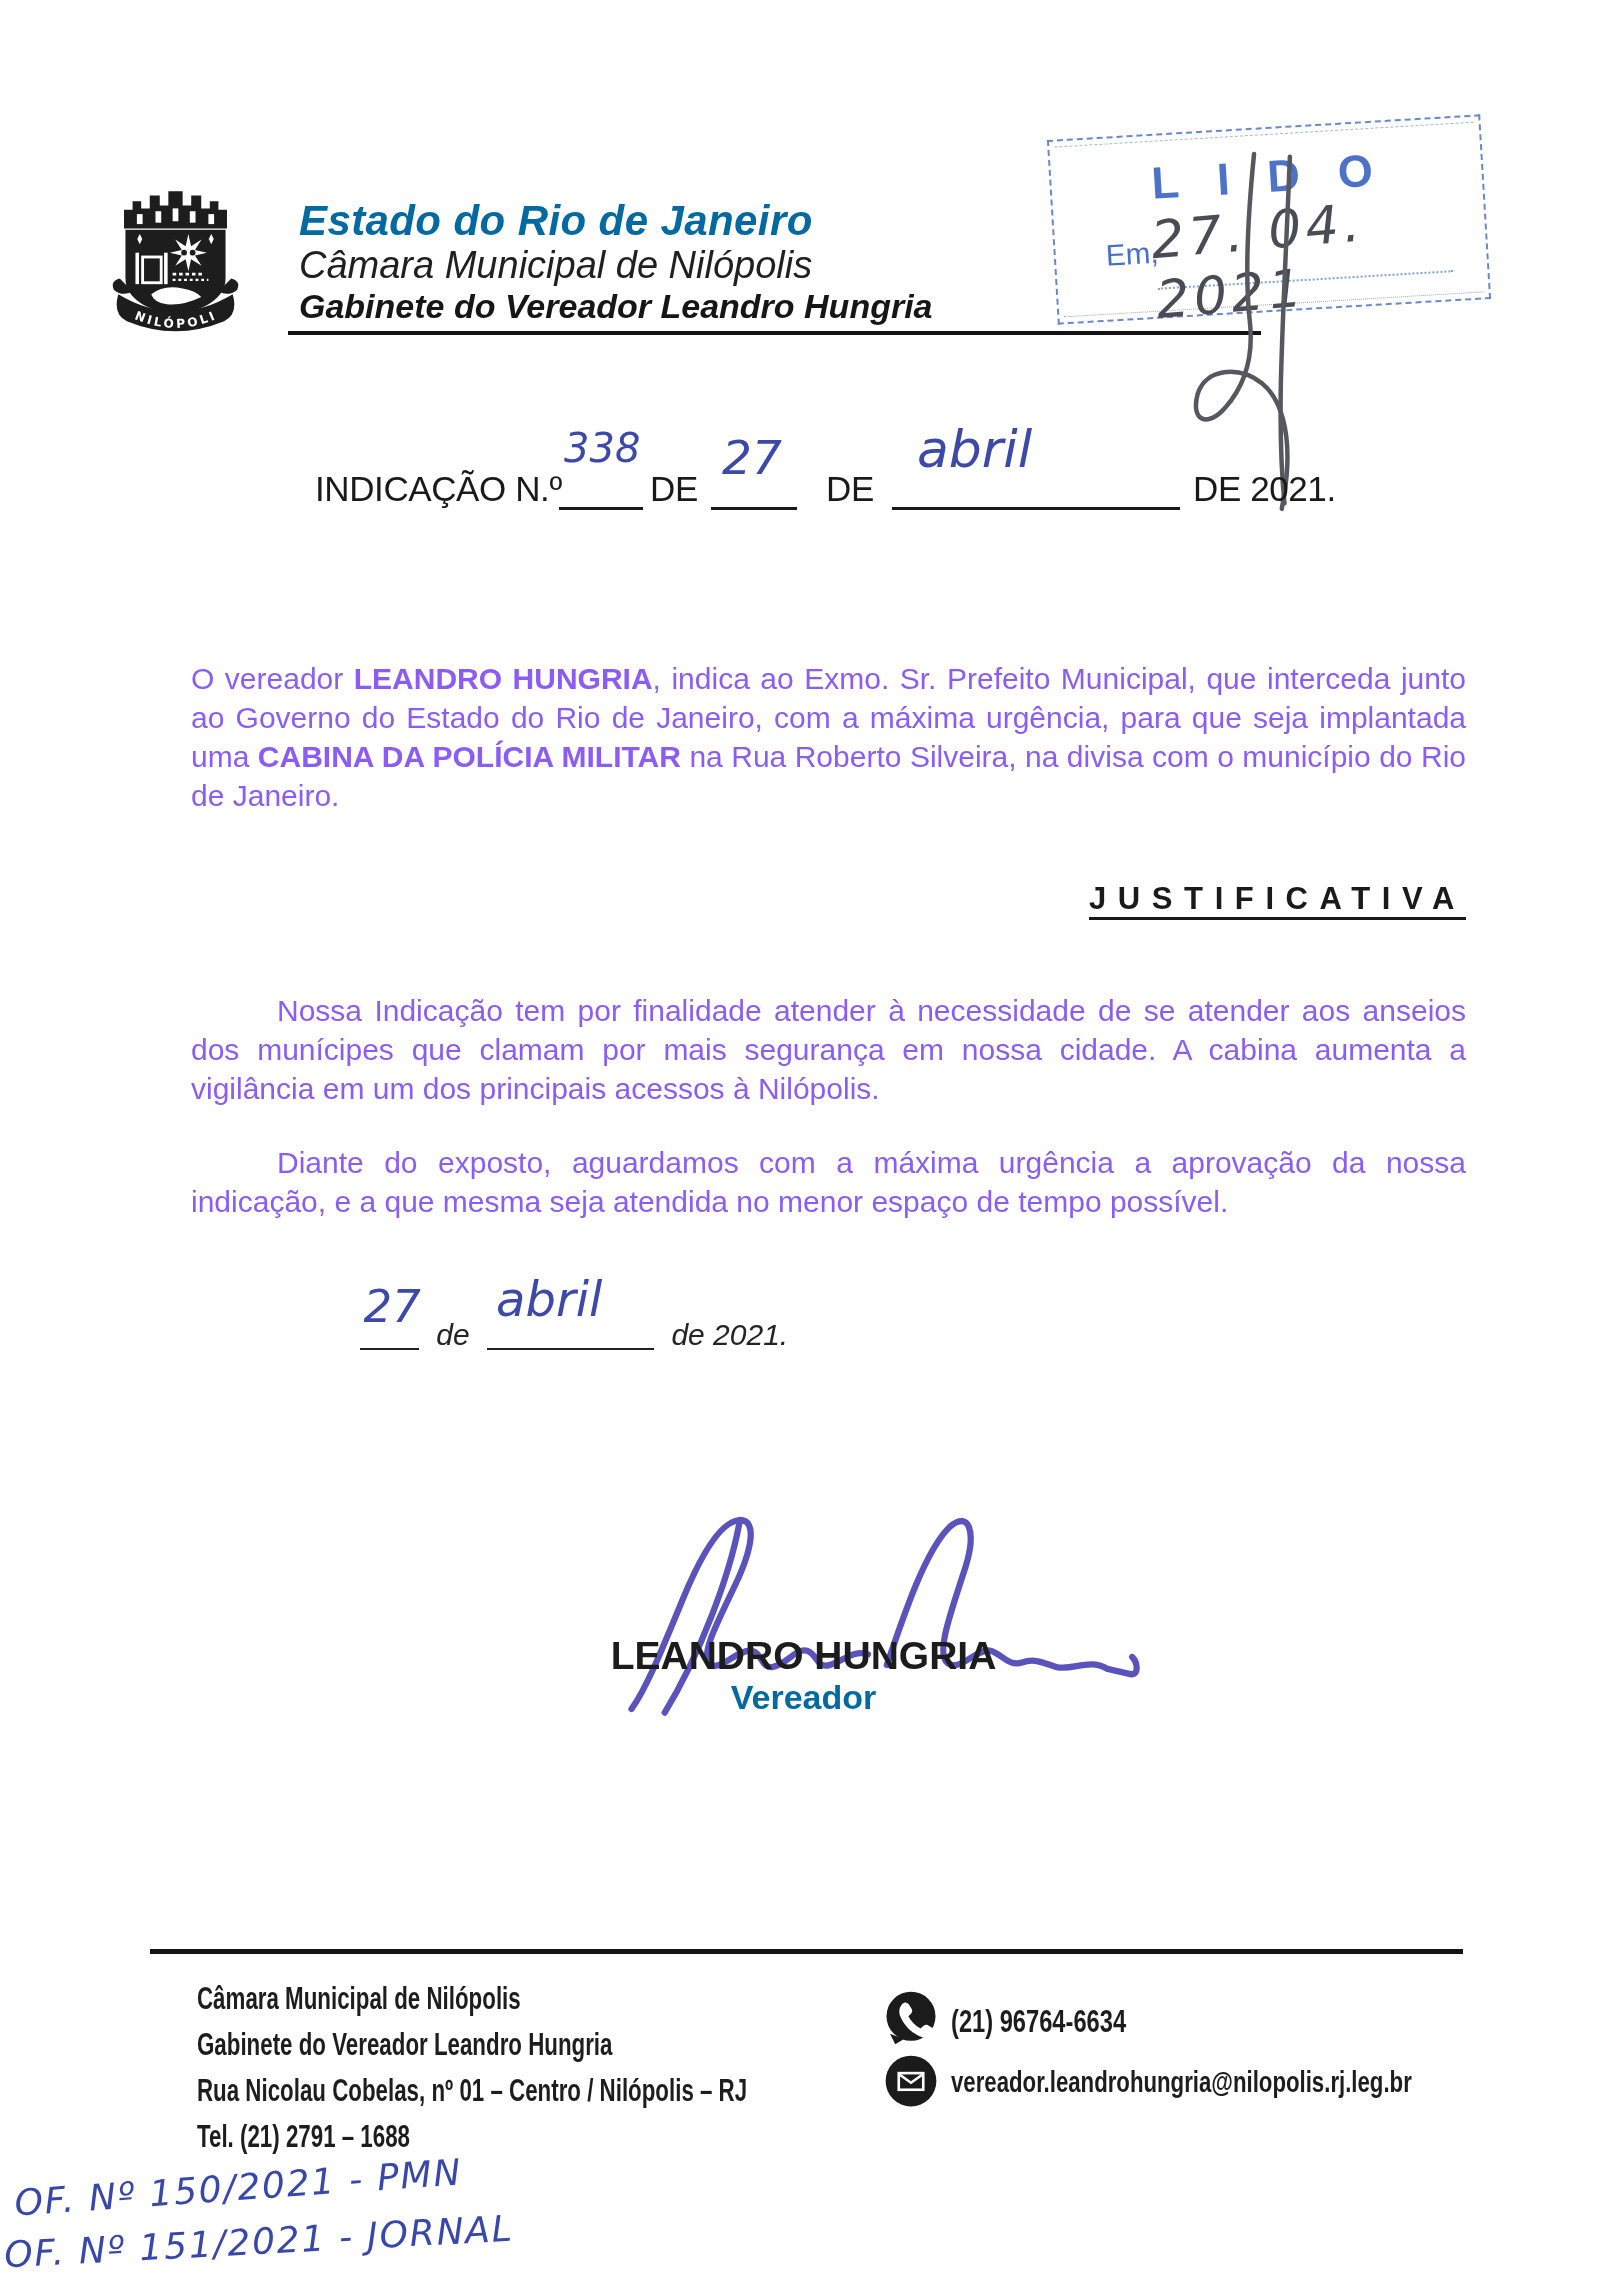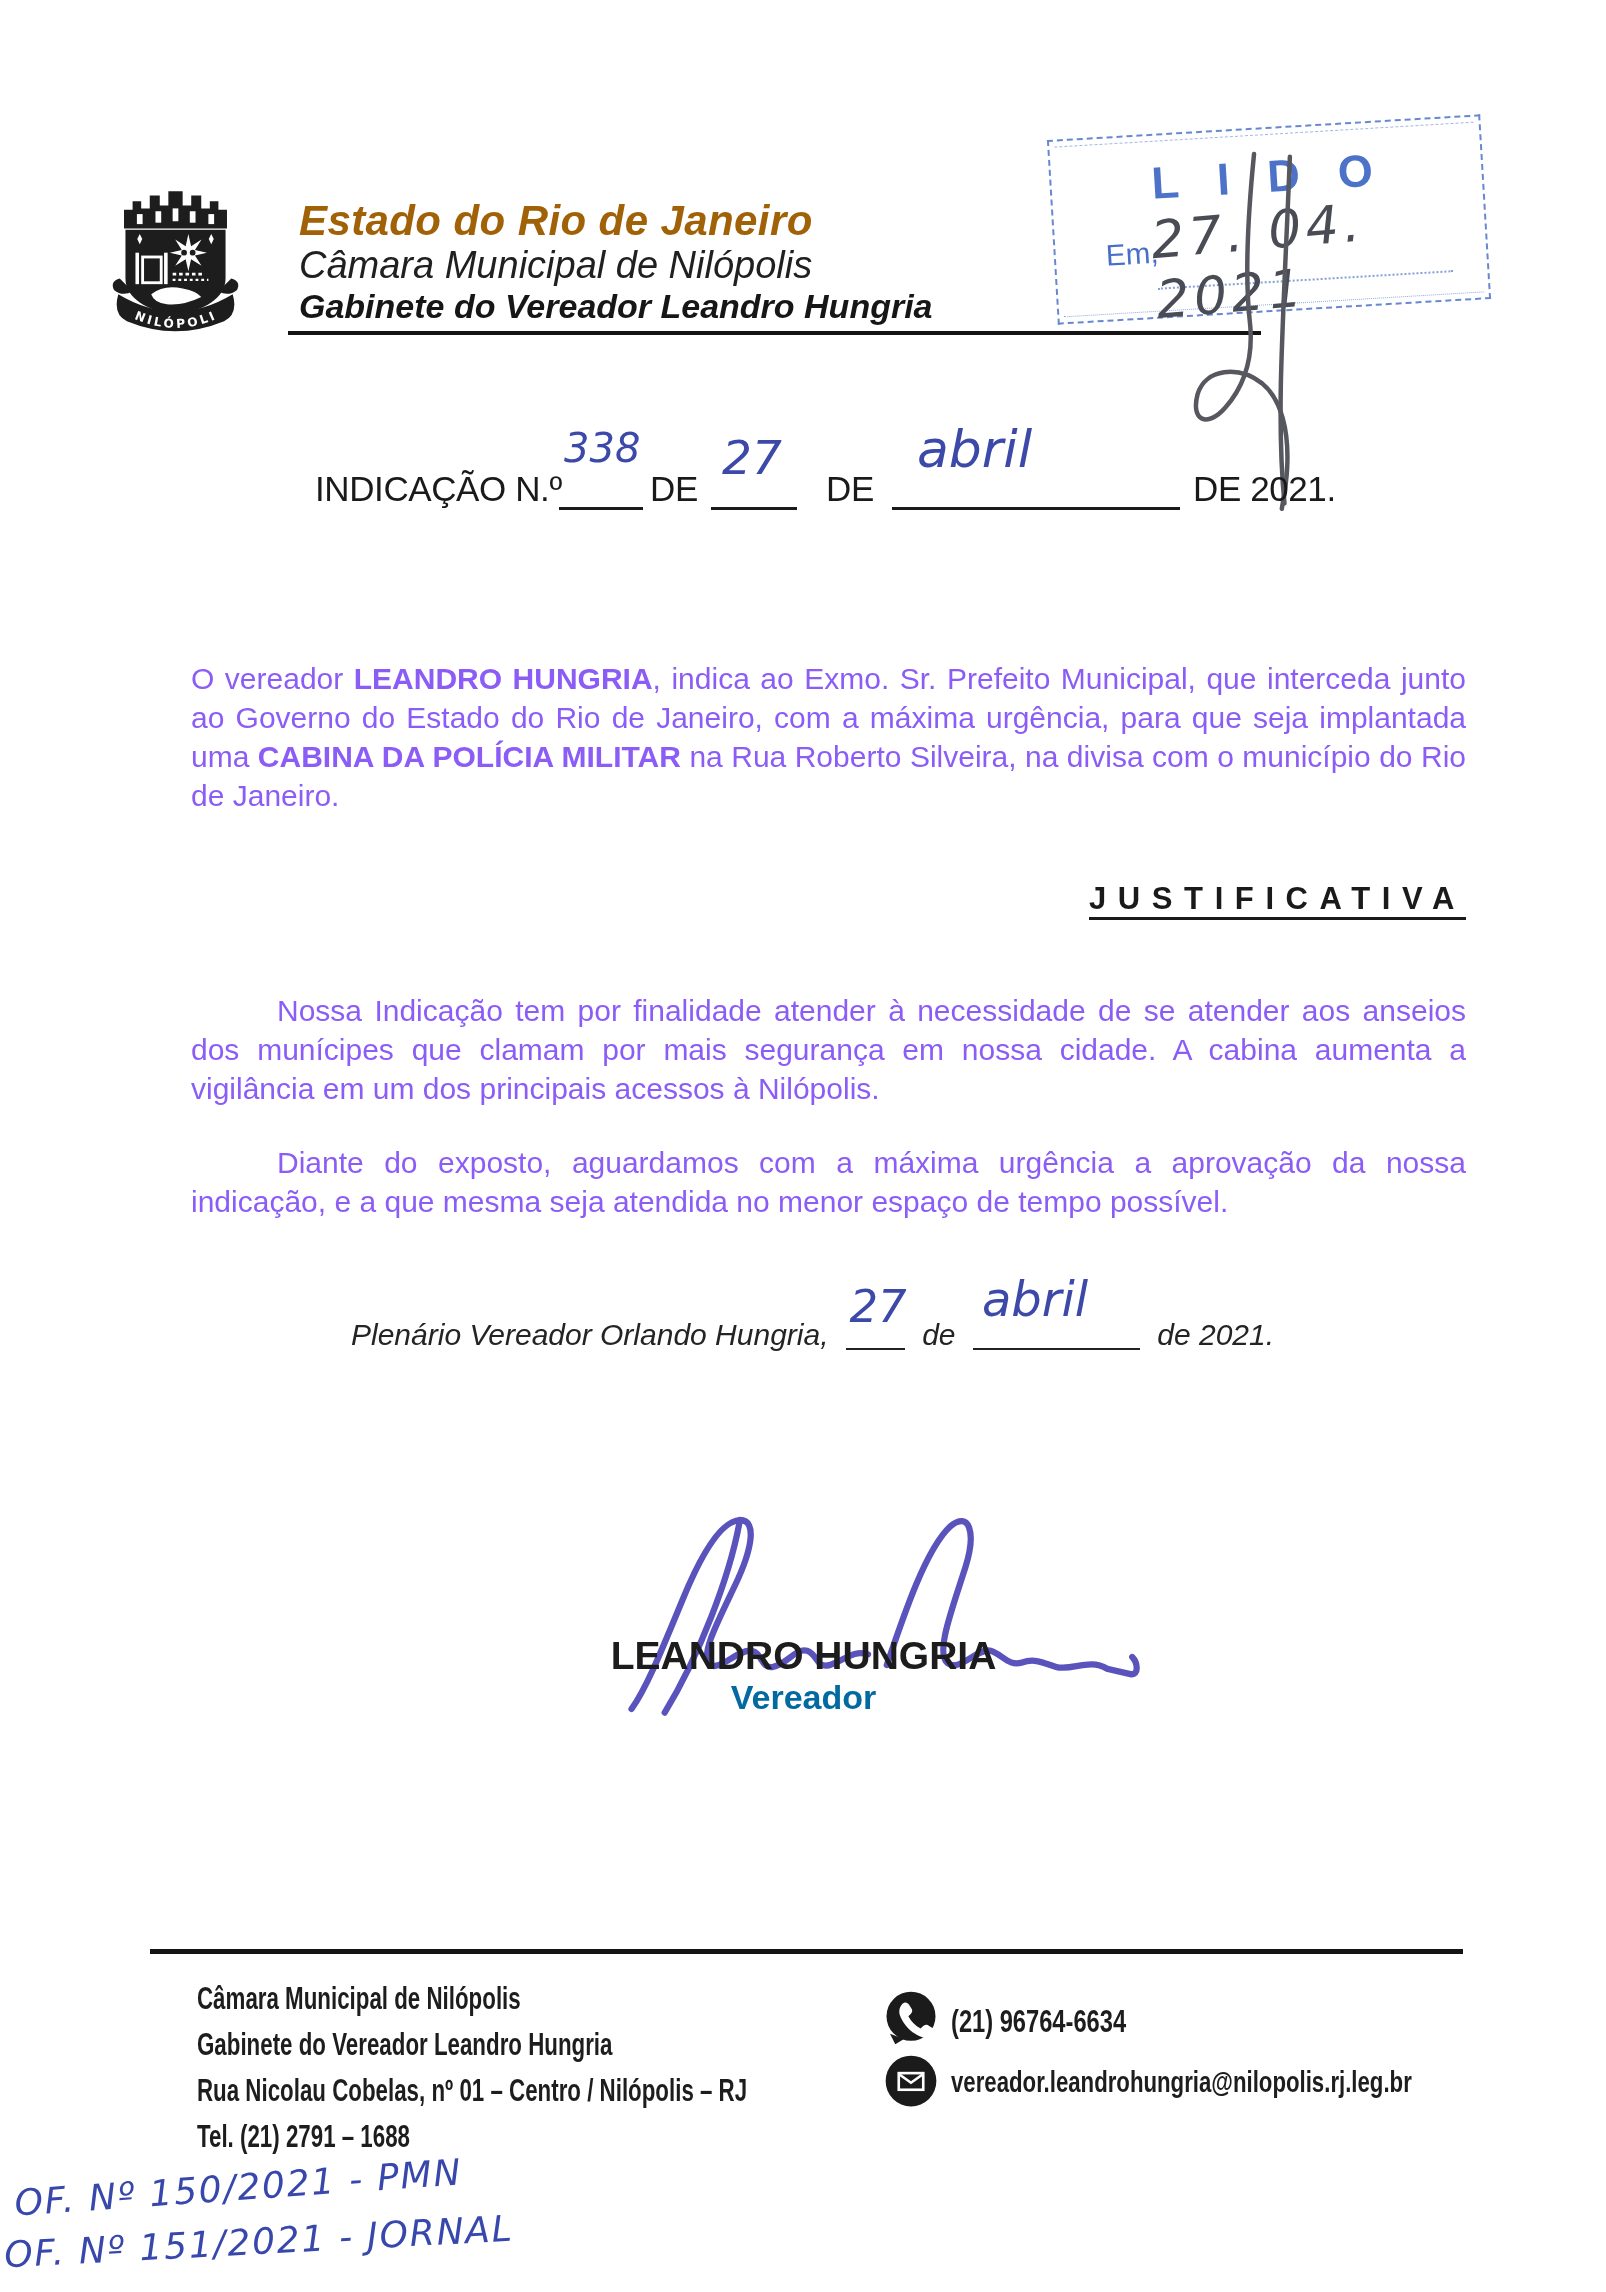--- a/index.html
+++ b/index.html
@@ -2,21 +2,21 @@
 <html style="font-size:14.3px"><head>
 <meta charset="utf-8">
 <style>
   html,body{margin:0;padding:0;background:#ffffff;}
   body{width:1607px;height:2293px;position:relative;overflow:hidden;
        font-family:"Liberation Sans",sans-serif;color:#1e1e1e;}
   .abs{position:absolute;}
 
   
   .crest{left:104px;top:186px;width:143px;height:152px;}
-  .hdr-state{left:299px;top:197px;font-size:42px;font-weight:bold;font-style:italic;letter-spacing:0.4px;color:#a16207;}
+  .hdr-state{left:299px;top:197px;font-size:42px;font-weight:bold;font-style:italic;letter-spacing:0.4px;color:#0369a1;}
   .hdr-chamber{left:299px;top:244px;font-size:38px;font-style:italic;color:#202020;}
   .hdr-office{left:299px;top:287px;font-size:34px;font-weight:bold;font-style:italic;color:#161616;}
   .hdr-rule{left:288px;top:331px;width:973px;height:3.6px;background:#141414;}
 
   
   .stamp{left:1052px;top:127px;width:430px;height:181px;transform:rotate(-3.4deg);
          border:2.7px dashed rgba(53,96,194,.75);}
   .stamp::before{content:"";position:absolute;inset:5.4px;border-top:1.8px dashed rgba(53,96,194,.45);
          border-bottom:1.8px dotted rgba(53,96,194,.55);}
   .stamp-word{left:100px;top:21.5px;font-size:45px;font-weight:bold;letter-spacing:38px;
@@ -138,21 +138,20 @@
 <div class="abs hand" style="left:917px;top:419px;font-size:52px">abril</div>
 <div class="abs title-text" style="left:1193px;top:469px">DE 2021.</div>
 
 <div class="abs para" style="top:659px"><span>O vereador </span><b>LEANDRO HUNGRIA</b><span>, indica ao Exmo. Sr. Prefeito Municipal, que interceda junto ao Governo do Estado do Rio de Janeiro, com a máxima urgência, para que seja implantada uma </span><b>CABINA DA POLÍCIA MILITAR</b><span> na Rua Roberto Silveira, na divisa com o município do Rio de Janeiro.</span></div>
 
 <div class="abs just-h" style="top:881px">JUSTIFICATIVA</div>
 <div class="abs para indent" style="top:991px">Nossa Indicação tem por finalidade atender à necessidade de se atender aos anseios dos munícipes que clamam por mais segurança em nossa cidade. A cabina aumenta a vigilância em um dos principais acessos à Nilópolis.</div>
 <div class="abs para indent" style="top:1143px">Diante do exposto, aguardamos com a máxima urgência a aprovação da nossa indicação, e a que mesma seja atendida no menor espaço de tempo possível.</div>
 
 <div class="abs plenary">
-  <span>Plenário Vereador Orlando Hungria,</span>
   <span class="pl-blank" style="width:59px;margin:0 9px">
     <span class="pl-hand hand" style="left:3.6px;top:-38px">27</span>
   </span>
   <span>de</span>
   <span class="pl-blank" style="width:167px;margin:0 9px">
     <span class="pl-hand hand" style="left:9px;top:-47px;font-size:48px">abril</span>
   </span>
   <span>de 2021.</span>
 </div>
 

